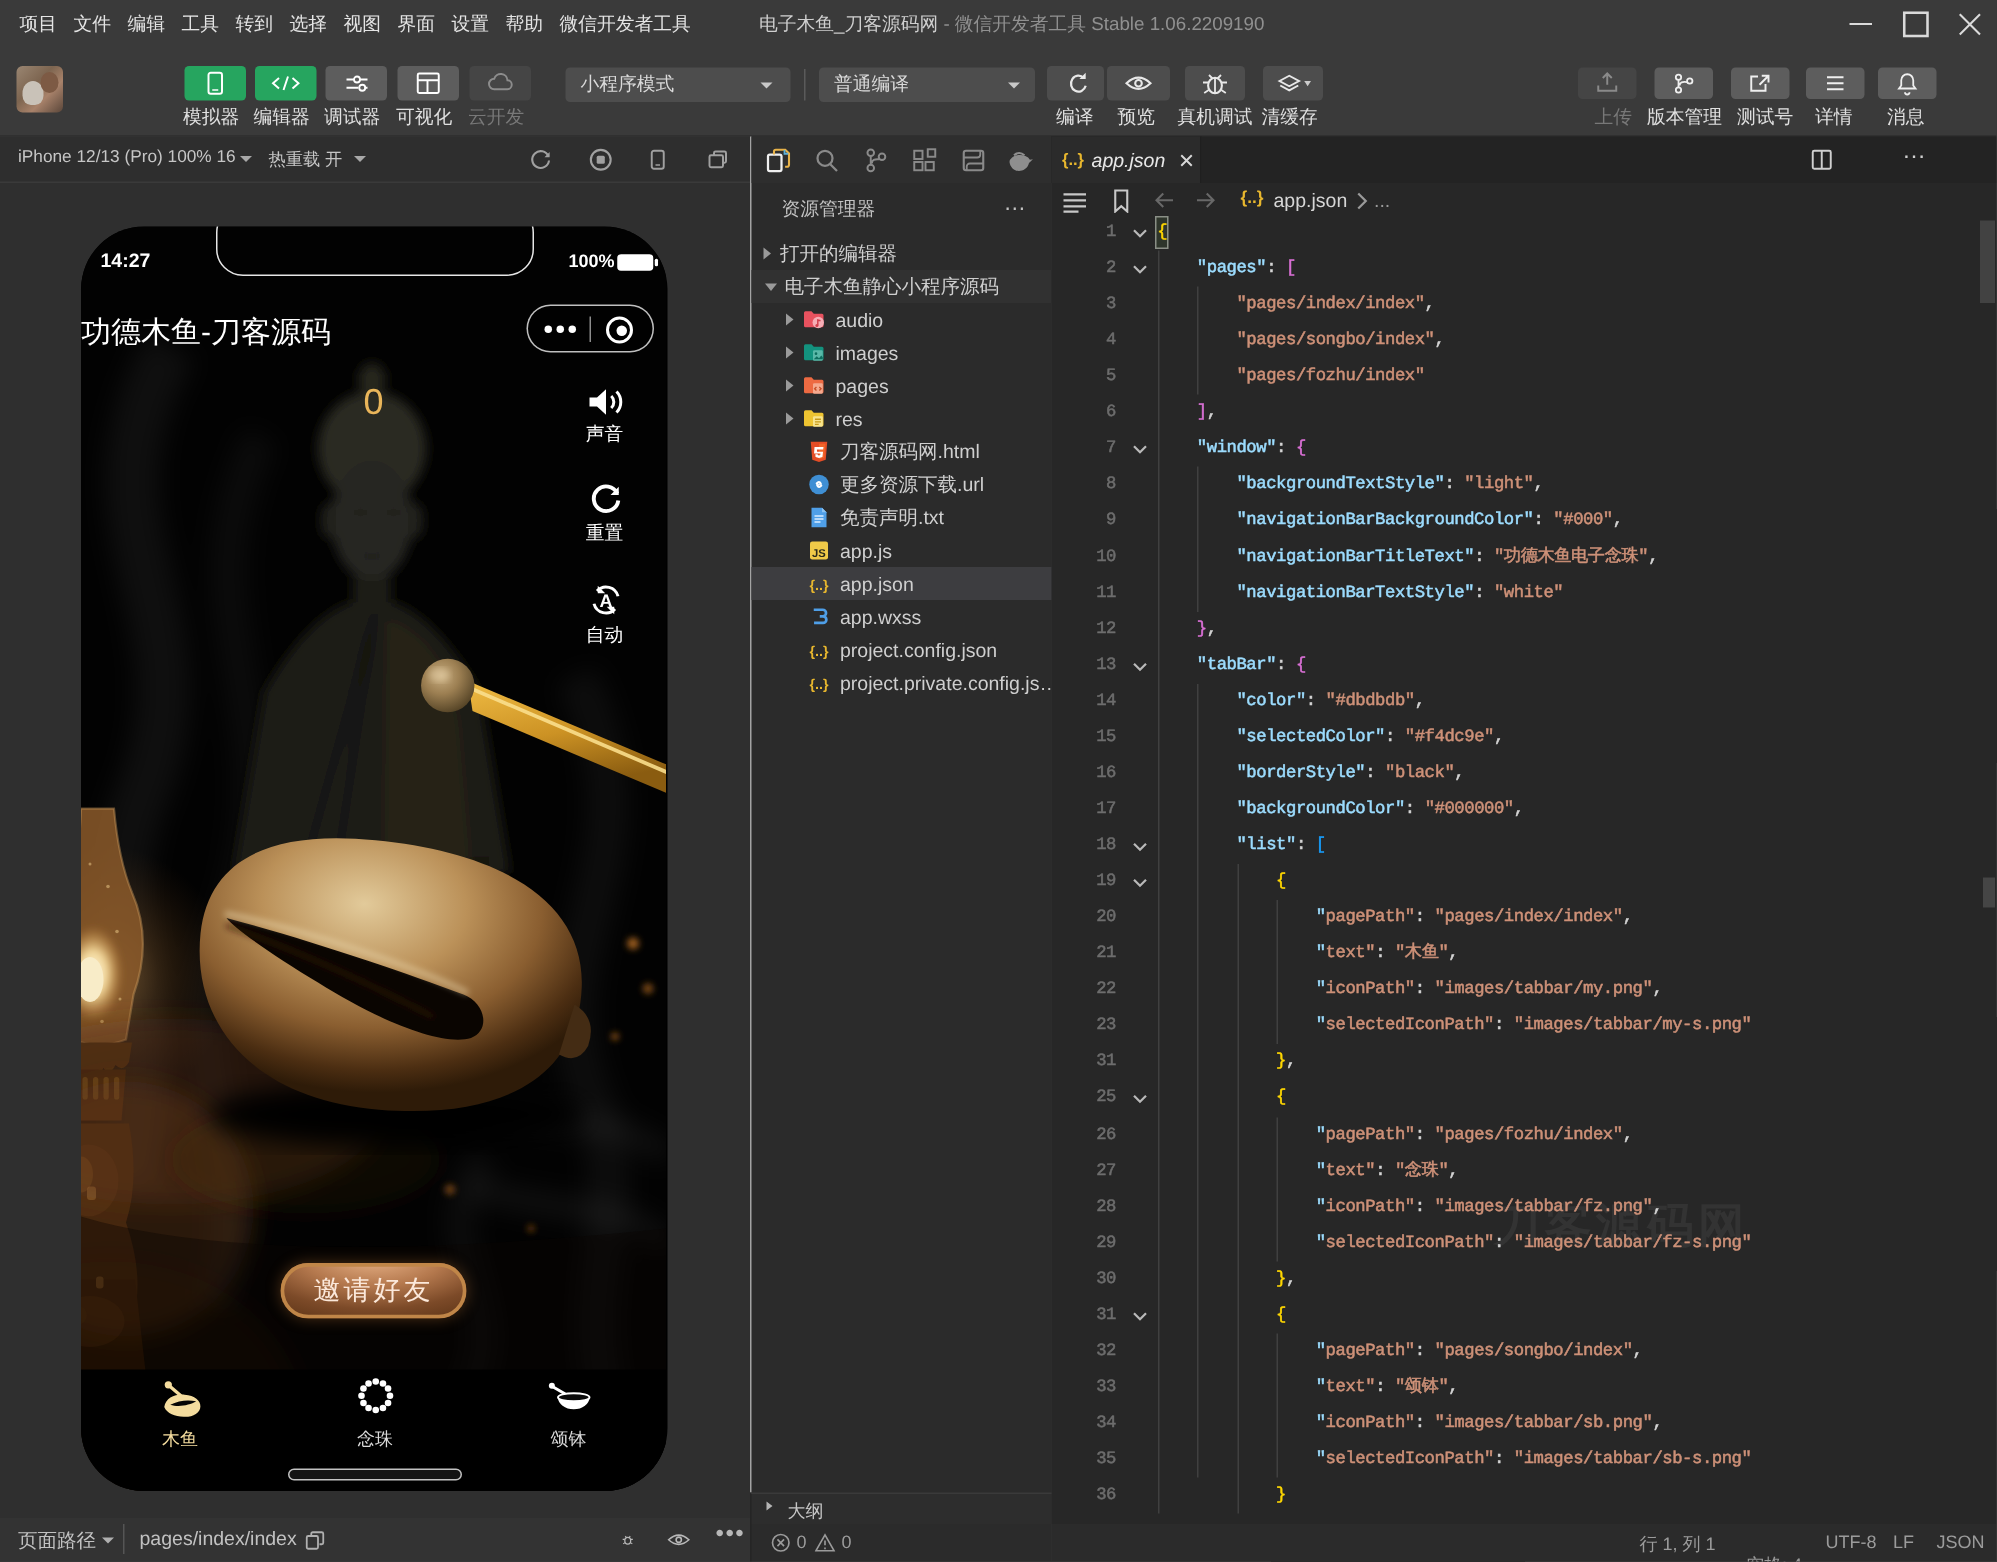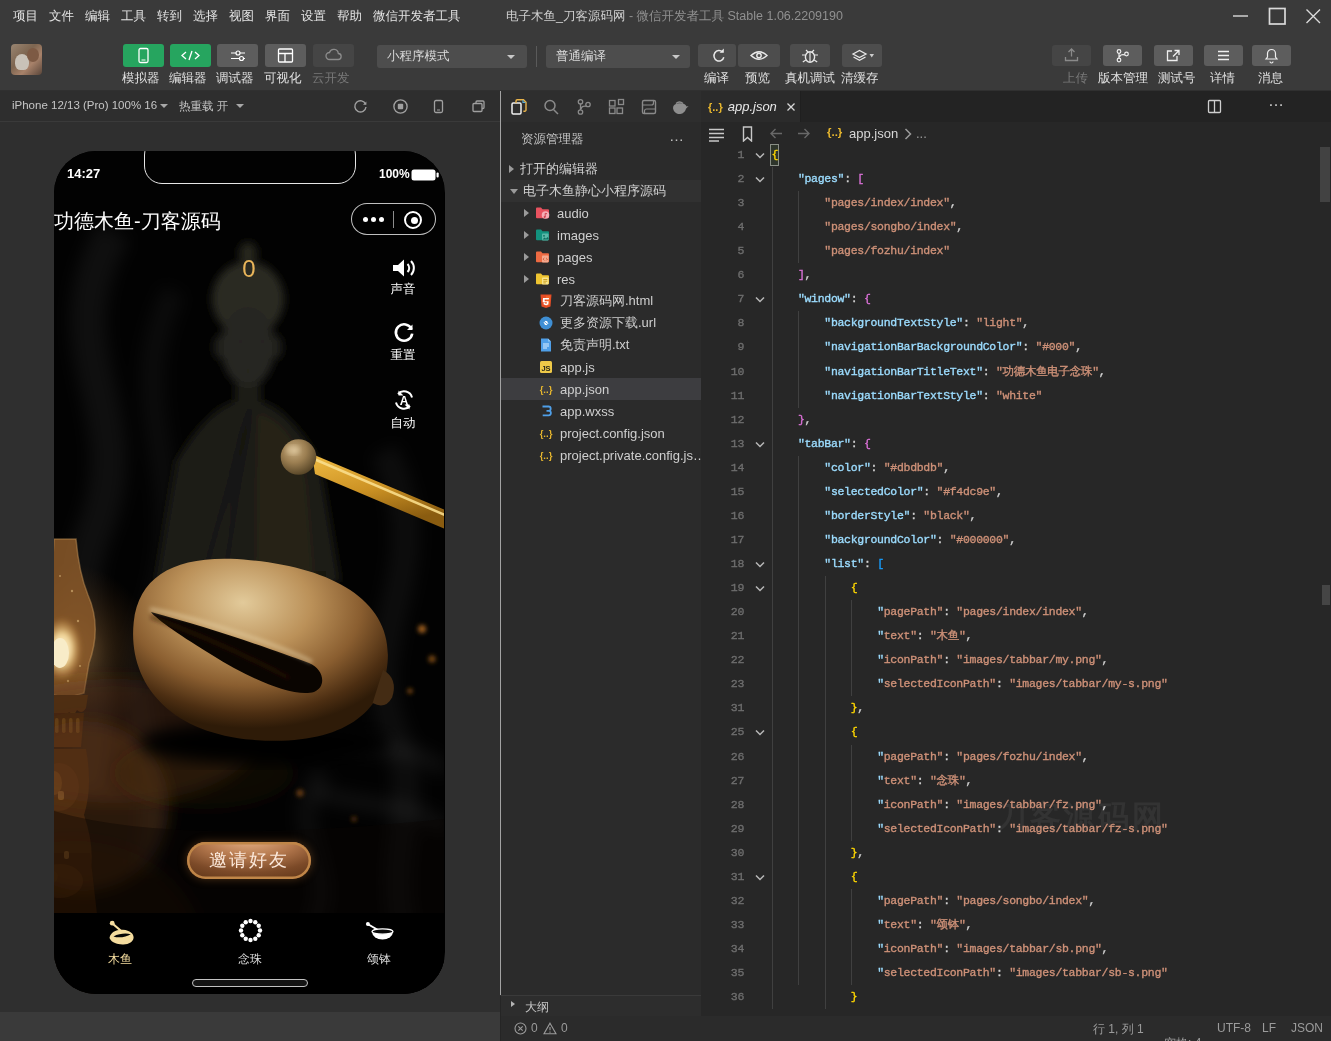--- a/index.html
+++ b/index.html
@@ -441,20 +441,39 @@
         <path d="M4.5 5.5 L14 11" stroke="#fff" stroke-width="2" stroke-linecap="round"></path>
         <circle cx="3.9" cy="4.9" r="2" fill="#fff"></circle>
         <path d="M8 12.5 a10.5 8 0 0 0 21 0z" fill="#fff"></path>
         <ellipse cx="18.5" cy="12.5" rx="10.5" ry="2.7" fill="#0a0a0a" stroke="#fff" stroke-width="1.3"></ellipse>
       </svg>
 <div class="abs" style="left:297px;top:800px;width:56px;text-align:center;font-size:12px;color:#dbdbdb;">颂钵</div>
 
 <div class="abs" style="left:138px;top:828px;width:116px;height:8px;border-radius:4px;border:1.5px solid #c2c2c2;background:#141414;"></div>
 </div>
 
+<div id="pathbar" class="abs">
+  <div class="abs" style="left:12px;top:6px;">页面路径</div>
+  <div class="caret" style="left:68px;top:13px;border-top-color:#b0b0b0;"></div>
+  <div class="abs" style="left:82px;top:4px;width:1px;height:20px;background:#555;"></div>
+  <div class="abs" style="left:93px;top:6px;">pages/index/index</div>
+  <svg class="abs" style="left:203px;top:8px;" width="14" height="14" viewBox="0 0 14 14">
+        <rect x="1.5" y="4" width="7.5" height="8.5" rx="1" fill="none" stroke="#b0b0b0" stroke-width="1.2"></rect>
+        <path d="M4.5 4 V2.5 a1 1 0 0 1 1-1 h6 a1 1 0 0 1 1 1 v6 a1 1 0 0 1-1 1 h-1.5" fill="none" stroke="#b0b0b0" stroke-width="1.2"></path>
+      </svg>
+  <svg class="abs" style="left:410px;top:6px;" width="17" height="17" viewBox="0 0 40 23">
+        <ellipse cx="20" cy="13" rx="4.6" ry="5.2" fill="none" stroke="#b8b8b8" stroke-width="2"></ellipse>
+        <path d="M16 6 l2.5 2.5 M24 6 l-2.5 2.5 M15.4 11 h-3.4 M28 11 h-3.4 M15.8 16 l-3 2 M24.2 16 l3 2" stroke="#b8b8b8" stroke-width="1.8" fill="none"></path>
+      </svg>
+  <svg class="abs" style="left:444px;top:7px;" width="17" height="15" viewBox="0 0 29 15">
+        <path d="M3 7.5 q11.5-10.5 23 0 q-11.5 10.5-23 0z" fill="none" stroke="#b8b8b8" stroke-width="1.8"></path>
+        <circle cx="14.5" cy="7.5" r="3" fill="none" stroke="#b8b8b8" stroke-width="1.8"></circle>
+      </svg>
+  <div class="abs" style="left:477px;top:2px;font-size:16px;color:#b8b8b8;letter-spacing:1px;">•••</div>
+</div>
 
 <div id="explorer" class="abs">
   <div id="expicons" class="abs">
     <svg class="abs" style="left:9px;top:7px;" width="18" height="18" viewBox="0 0 18 18">
           <rect x="2" y="5" width="9" height="11" rx="1.2" fill="none" stroke="#f0f0f0" stroke-width="1.5"></rect>
           <path d="M6 5 V3 a1.2 1.2 0 0 1 1.2-1.2 h6.3 L16 4.3 V12 a1.2 1.2 0 0 1-1.2 1.2 h-1.4" fill="none" stroke="#e8b34a" stroke-width="1.4"></path>
           <path d="M13 2 v2.5 h2.5" fill="none" stroke="#5fb0d8" stroke-width="1.2"></path>
         </svg>
     <svg class="abs" style="left:41px;top:7px;" width="18" height="18" viewBox="0 0 18 18">
           <circle cx="8" cy="7.5" r="5" fill="none" stroke="#8a8a8a" stroke-width="1.5"></circle>

